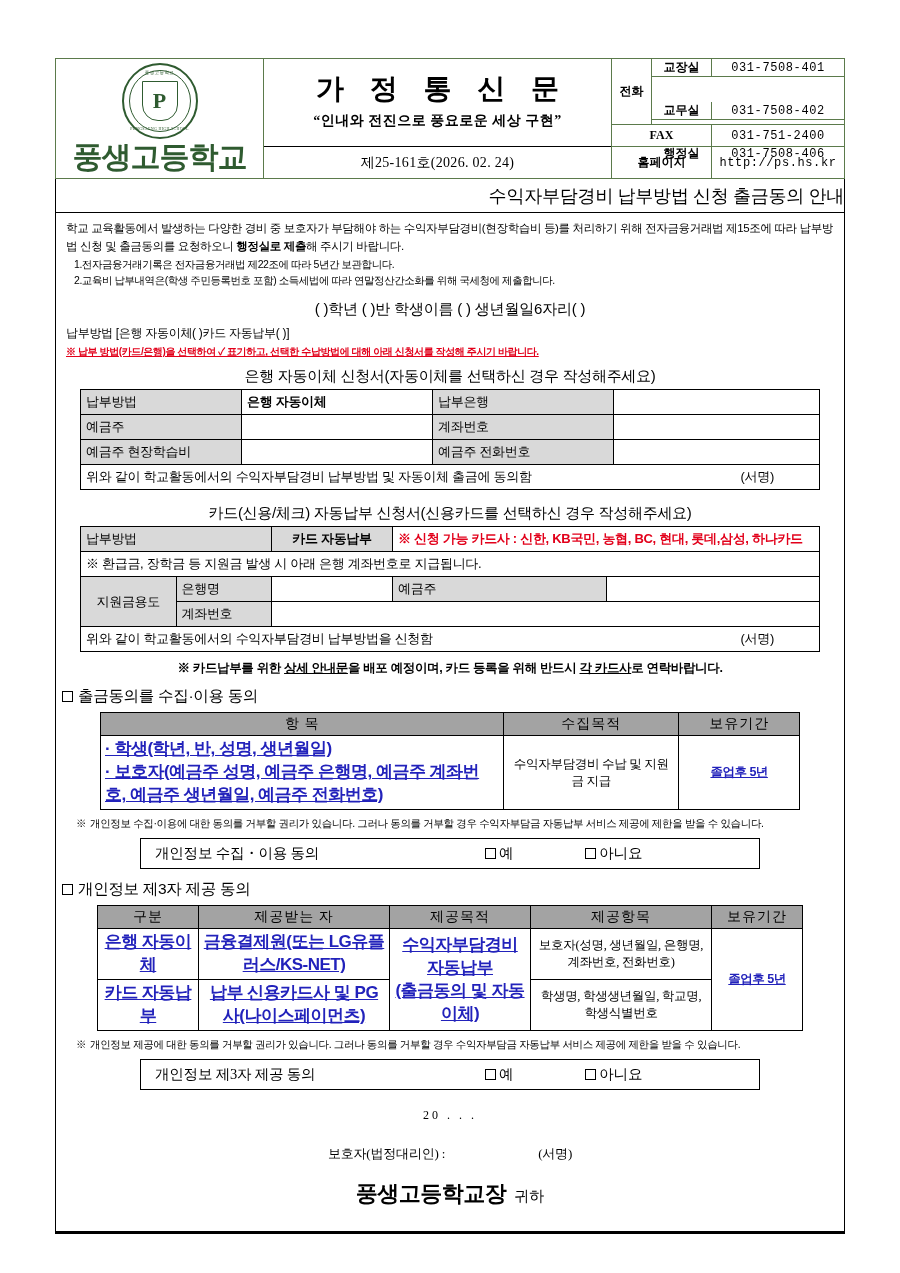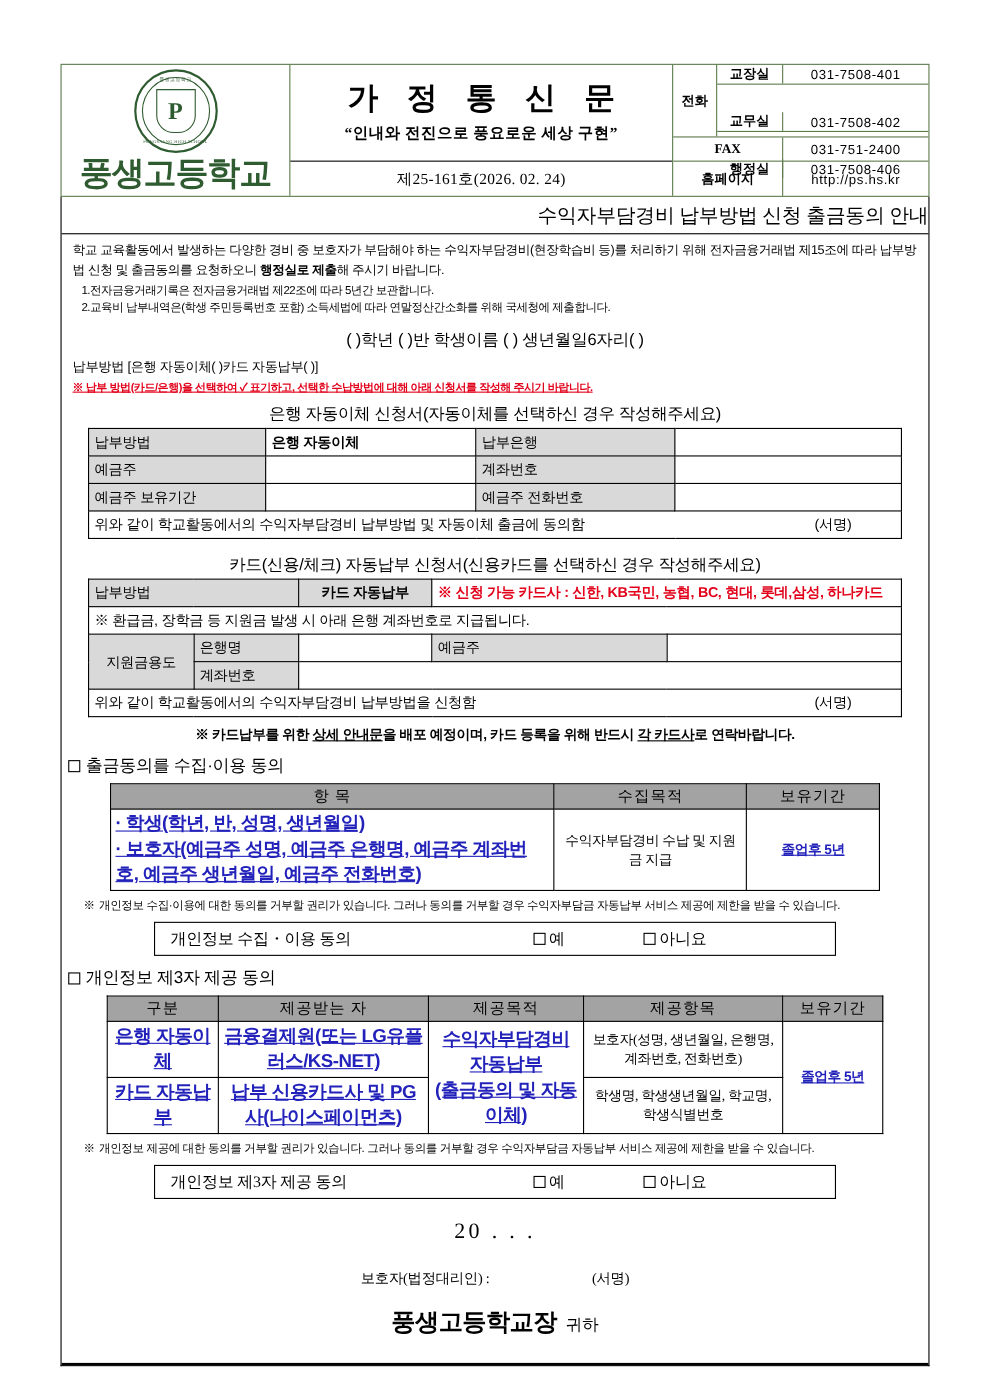--- a/index.html
+++ b/index.html
@@ -184,21 +184,21 @@
     justify-content: center;
     font-weight: bold;
     border-right: 1px solid #5b7a4b;
     box-sizing: border-box;
   }
   .c-val {
     flex: 1;
     display: flex;
     align-items: center;
     justify-content: center;
-    font-family: Liberation Sans, sans-serif;
+    font-family: Liberation Mono, monospace;
     letter-spacing: .6px;
   }
   .c-wide-key {
     width: 100px;
     display: flex;
     align-items: center;
     justify-content: center;
     font-weight: bold;
     border-right: 1px solid #5b7a4b;
     box-sizing: border-box;
@@ -391,21 +391,21 @@
     width: 11px;
     height: 11px;
     border: 1.3px solid #000;
     margin-right: 3px;
     box-sizing: border-box;
   }
 
   
   .dateline {
     text-align: center;
-    font-size: 20px;
+    font-size: 12px;
     font-family: "Liberation Serif", serif;
     padding: 18px 0 22px;
     letter-spacing: 3px;
   }
   .guardian {
     text-align: center;
     font-size: 13px;
     padding-bottom: 16px;
     letter-spacing: -0.2px;
   }
@@ -509,21 +509,21 @@
         <td class="shade" style="width:170px">납부은행</td>
         <td></td>
       </tr>
       <tr class="h26">
         <td class="shade">예금주</td>
         <td></td>
         <td class="shade">계좌번호</td>
         <td></td>
       </tr>
       <tr class="h26">
-        <td class="shade">예금주 보유기간</td>
+        <td class="shade">예금주 현장학습비</td>
         <td></td>
         <td class="shade">예금주 전화번호</td>
         <td></td>
       </tr>
       <tr>
         <td colspan="4">
           <div class="agreeline">
             <span>위와 같이 학교활동에서의 수익자부담경비 납부방법 및 자동이체 출금에 동의함</span>
             <span class="sig">(서명)</span>
           </div>

